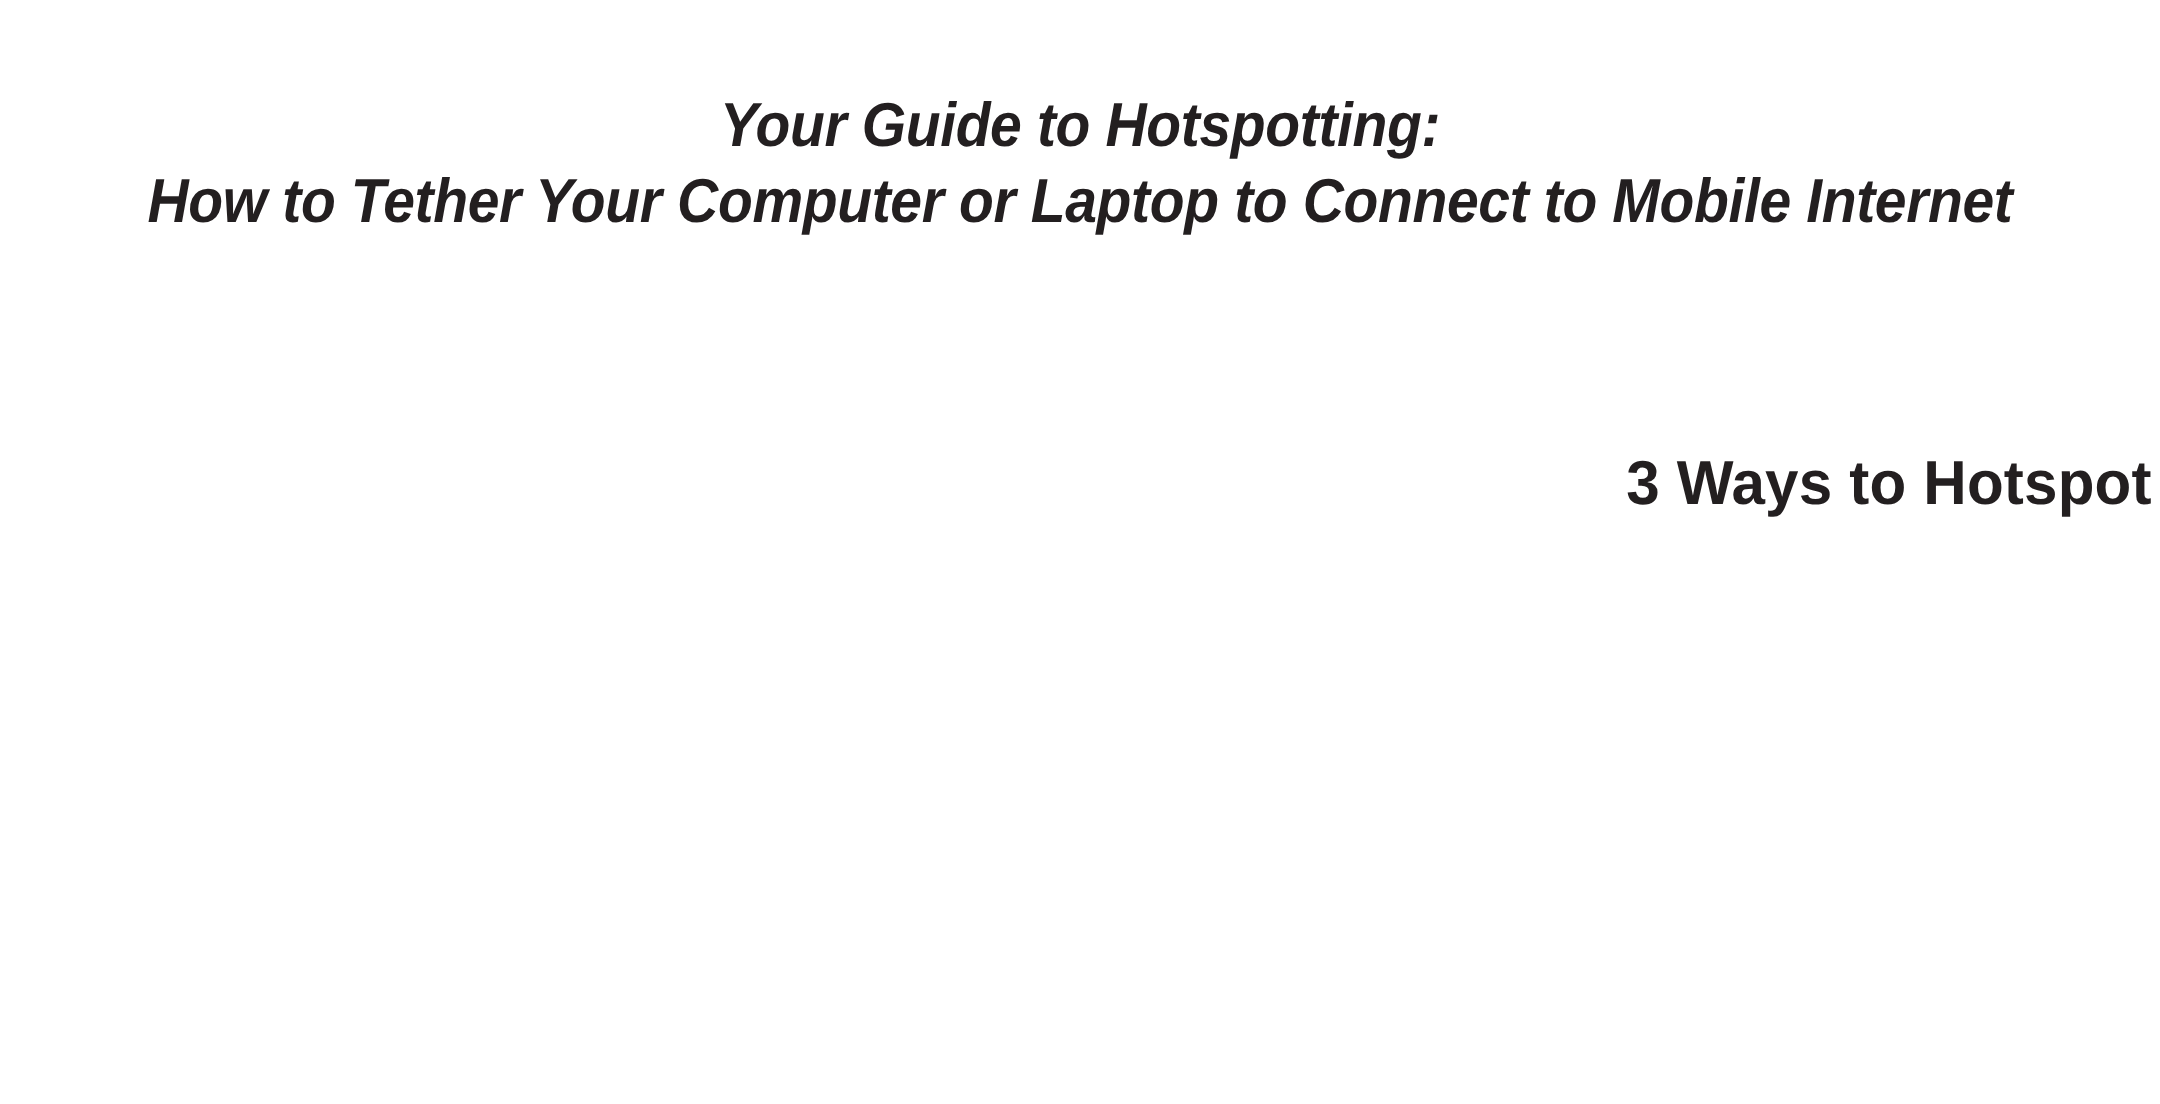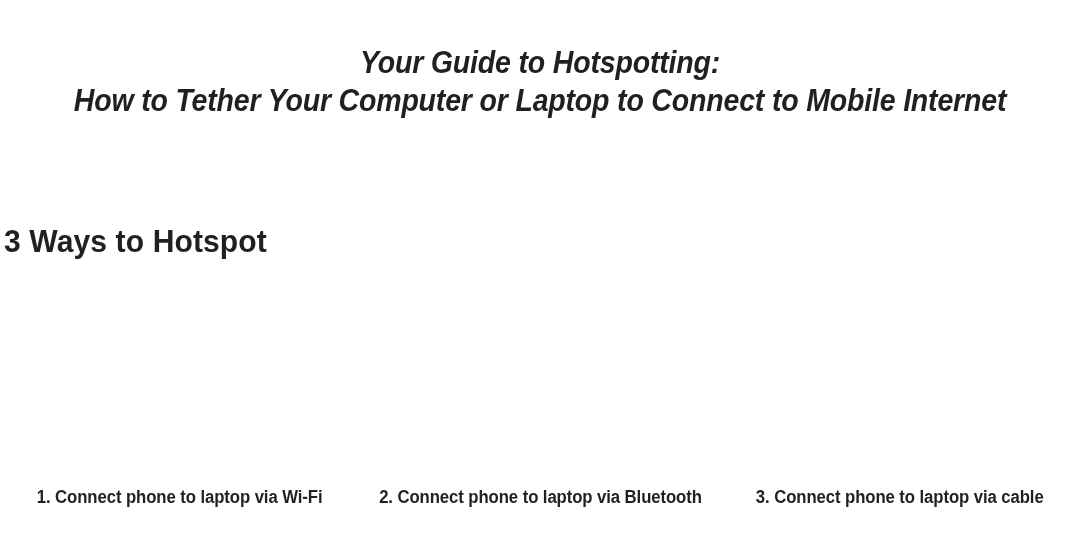--- a/index.html
+++ b/index.html
@@ -44,21 +44,21 @@
     transform-origin: center center;
     white-space: nowrap;
   }
 
   
   .section-heading-wrap {
     position: absolute;
     left: 0;
     top: 222px;
     width: 1080px;
-    text-align: left;
+    text-align: right;
   }
   .section-heading {
     display: inline-block;
     font-family: "Liberation Sans", sans-serif;
     font-weight: 700;
     font-size: 31px;
     line-height: 40px;
     letter-spacing: 0.1px;
     color: #231f20;
     transform: scaleX(0.97);
@@ -120,25 +120,14 @@
   <div class="section-heading-wrap">
     <span class="section-heading">3 Ways to Hotspot</span>
   </div>
 
   <div class="steps-media">
     <div class="step-media"></div>
     <div class="step-media"></div>
     <div class="step-media"></div>
   </div>
 
-  <div class="captions-row">
-    <div class="caption-cell">
-      <span class="caption-text">1. Connect phone to laptop via Wi-Fi</span>
-    </div>
-    <div class="caption-cell">
-      <span class="caption-text">2. Connect phone to laptop via Bluetooth</span>
-    </div>
-    <div class="caption-cell">
-      <span class="caption-text">3. Connect phone to laptop via cable</span>
-    </div>
-  </div>
 
 </div>
 
 </body></html>

